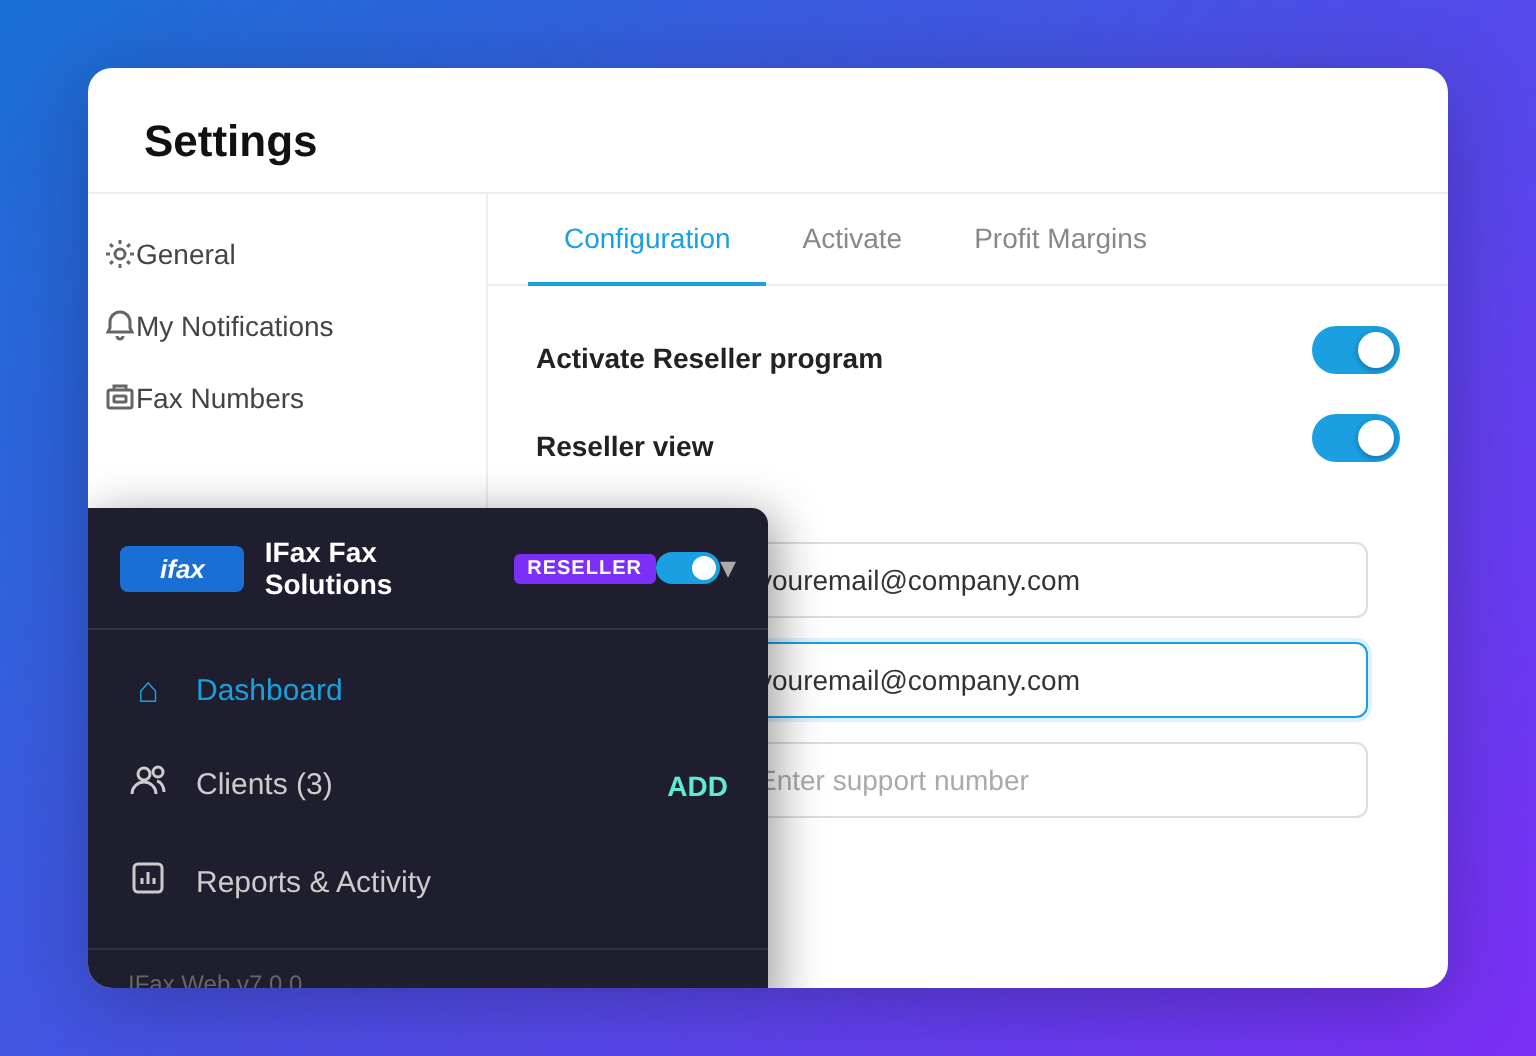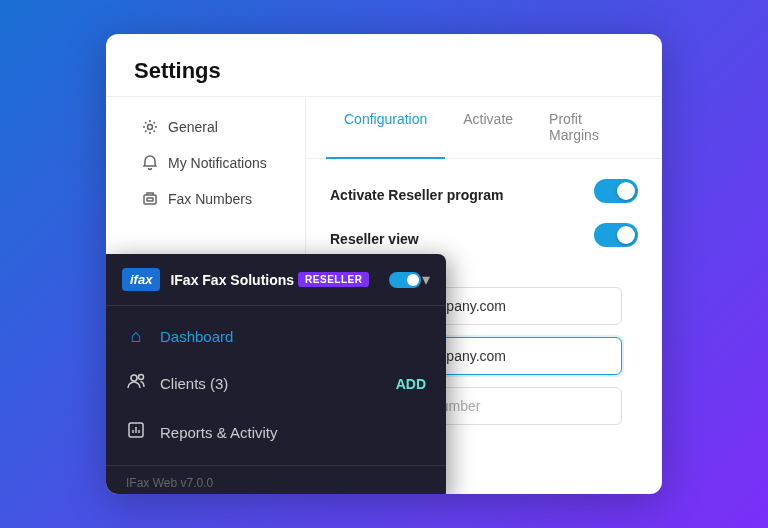--- a/index.html
+++ b/index.html
@@ -10,21 +10,21 @@
       font-family: -apple-system, BlinkMacSystemFont, 'Segoe UI', sans-serif;
       background: linear-gradient(135deg, #1a6fd4 0%, #7b2ff7 100%);
       display: flex;
       align-items: center;
       justify-content: center;
     }
 
     .main-card {
       background: #fff;
       border-radius: 12px;
-      width: 556px;
+      width: 680px;
       height: 460px;
       position: relative;
       box-shadow: 0 8px 40px rgba(0,0,0,0.25);
       overflow: hidden;
     }
 
     
     .settings-header {
       padding: 24px 28px 12px 28px;
       border-bottom: 1px solid #eee;
@@ -43,22 +43,21 @@
     
     .sidebar {
       width: 200px;
       border-right: 1px solid #eee;
       padding: 12px 0;
       flex-shrink: 0;
     }
     .sidebar-item {
       display: flex;
       align-items: center;
-      gap: 10px;
-      padding: 10px 36px;
+      padding: 10px 8px;
       color: #444;
       font-size: 14px;
       cursor: pointer;
     }
     .sidebar-icon {
       width: 16px;
       height: 16px;
       color: #666;
       flex-shrink: 0;
     }
@@ -179,38 +178,38 @@
     .overlay-brand {
       display: flex;
       align-items: center;
       gap: 10px;
     }
     .ifax-logo {
       background: #1a6fd4;
       color: #fff;
       font-weight: 700;
       font-size: 13px;
-      padding: 4px 8px;
+      padding: 4px 20px;
       border-radius: 4px;
       font-style: italic;
     }
     .brand-info {
       display: flex;
       flex-direction: row;
       gap: 4px;
     }
     .brand-name {
       color: #fff;
       font-size: 14px;
       font-weight: 600;
     }
     .reseller-badge-row {
       display: flex;
       align-items: center;
-      gap: 20px;
+      gap: 0;
     }
     .reseller-badge {
       background: #7b2ff7;
       color: #fff;
       font-size: 10px;
       font-weight: 700;
       padding: 2px 7px;
       border-radius: 3px;
       letter-spacing: 0.5px;
     }

